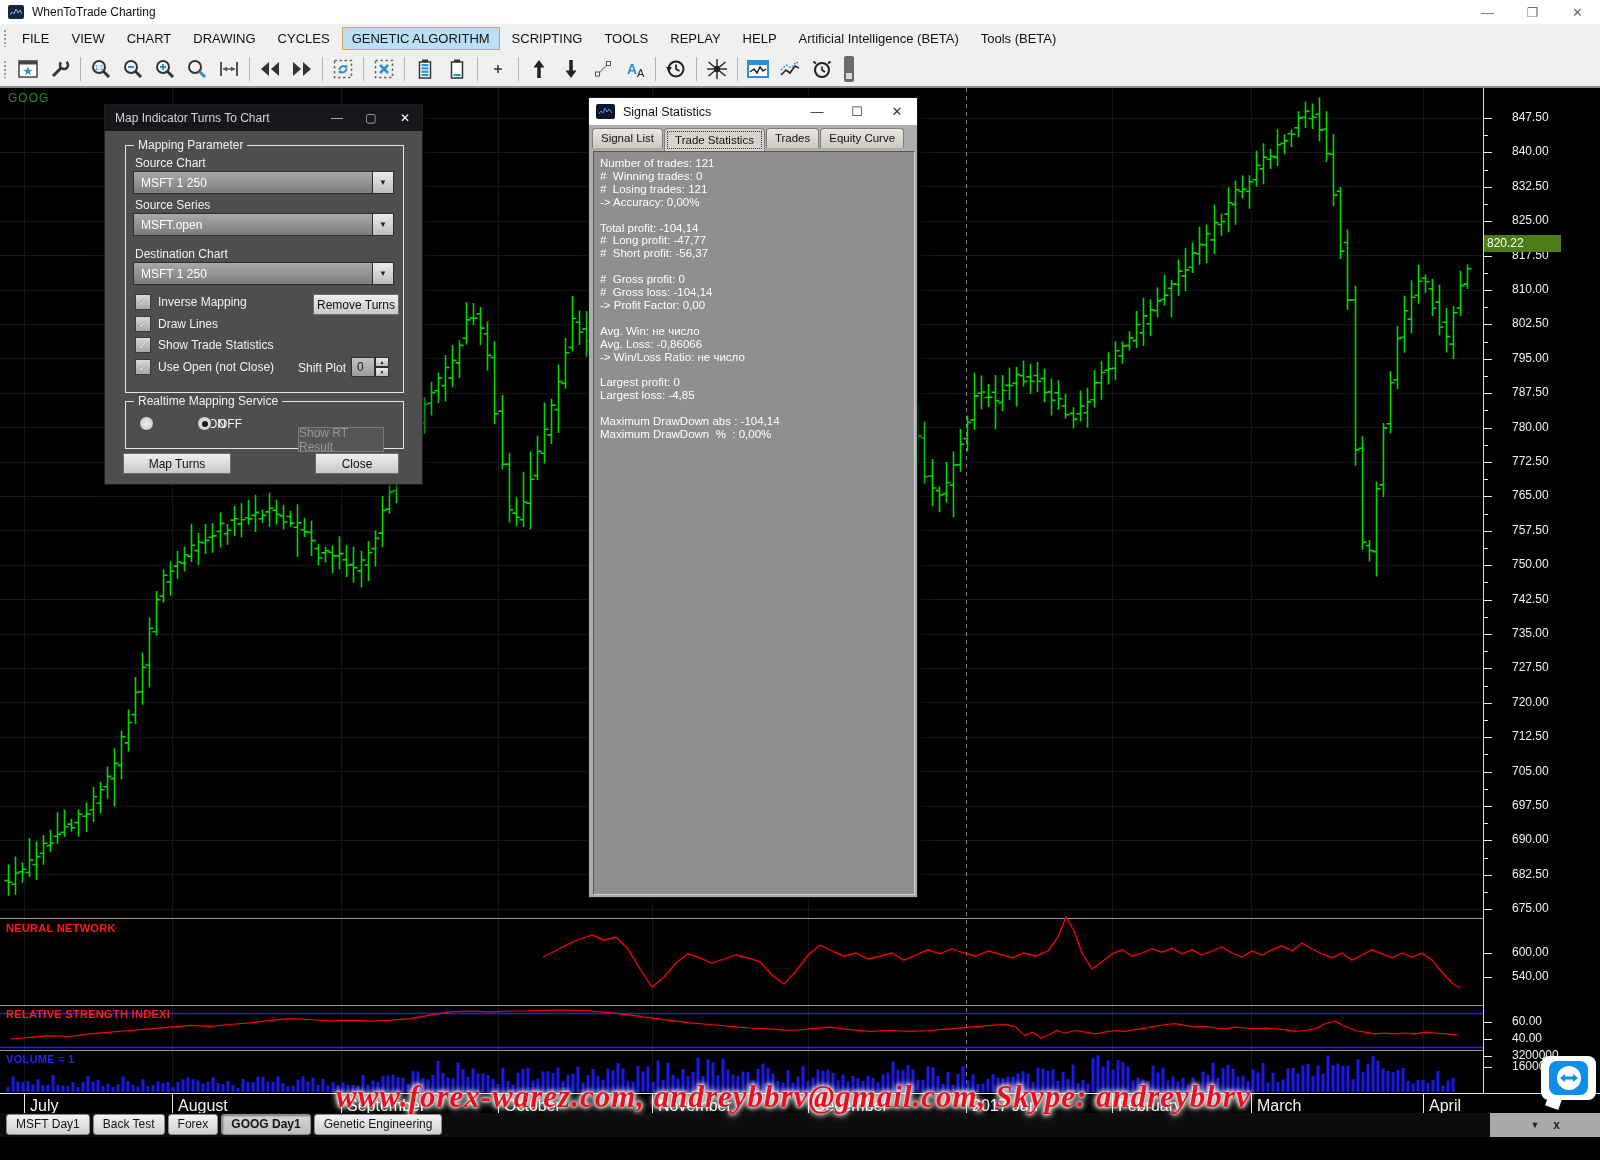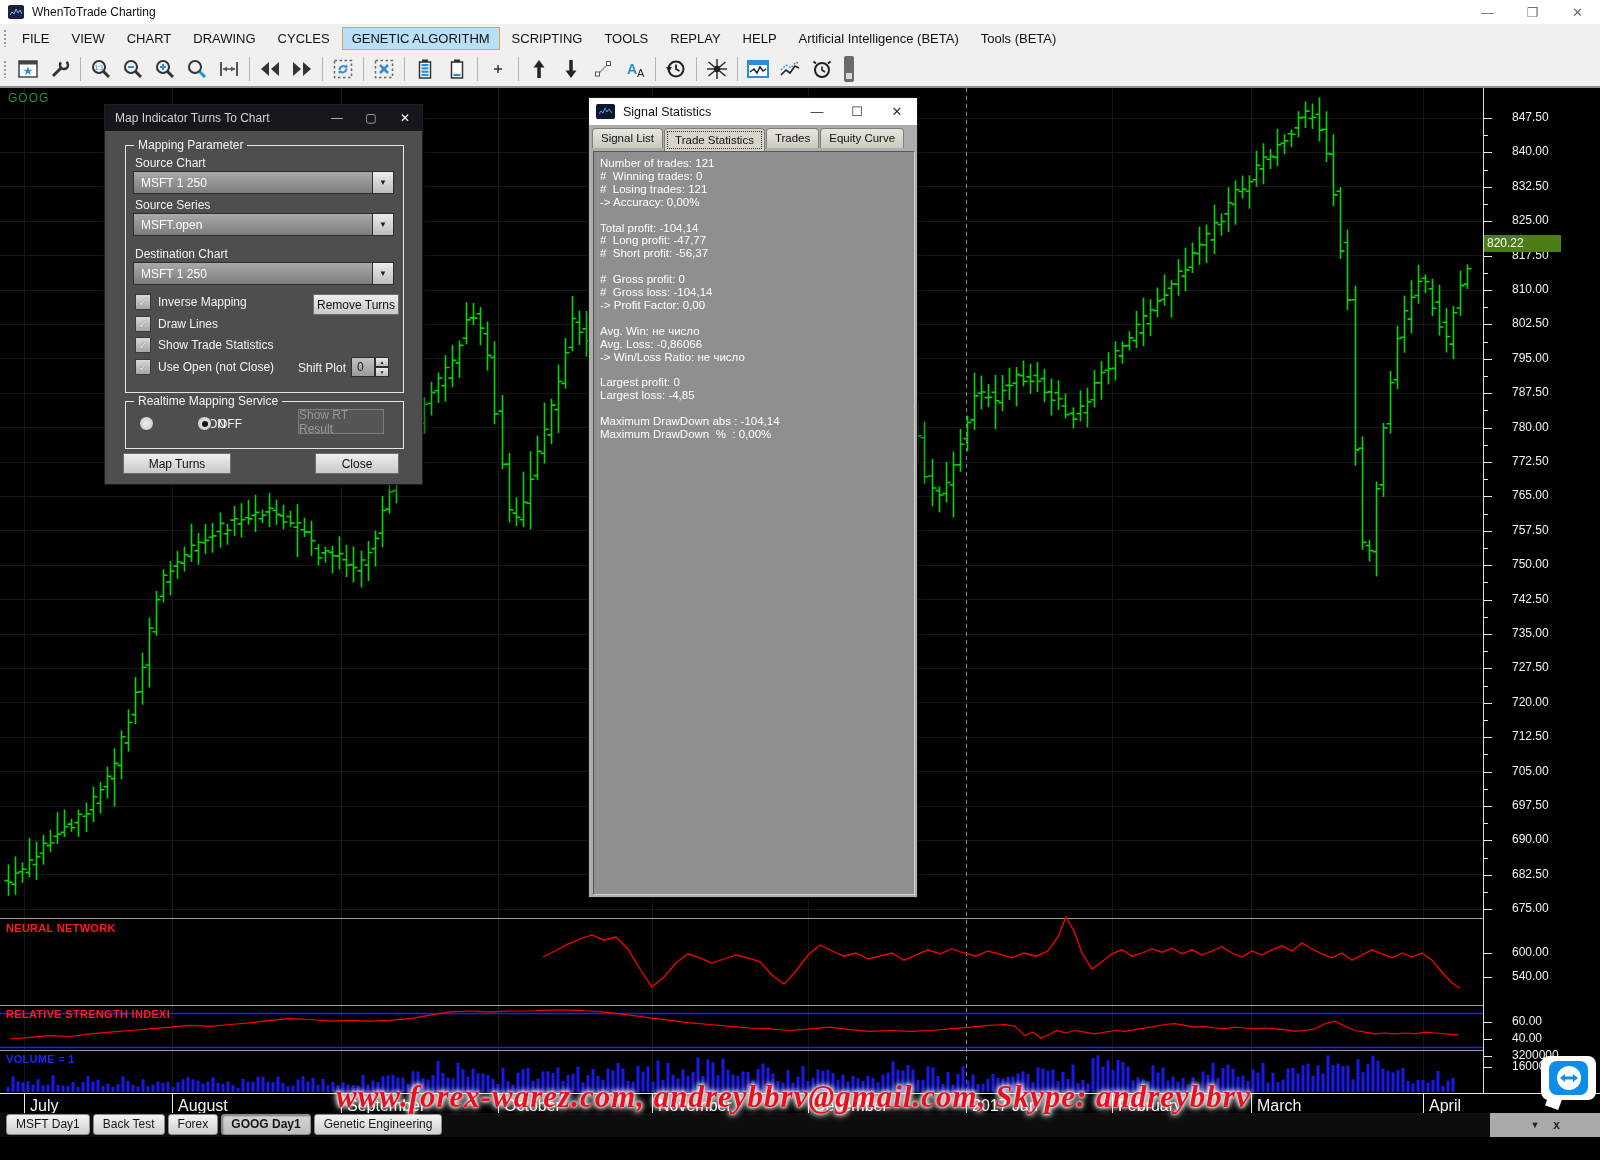--- a/index.html
+++ b/index.html
@@ -99,21 +99,21 @@
   .combo .cbtn{margin-left:auto;width:21px;height:100%;background:linear-gradient(#ececec,#bcbcbc);
     border-left:1px solid #2e2e2e;display:flex;align-items:center;justify-content:center;
     font-size:8px;color:#222;box-sizing:border-box;}
   .chk-row{position:absolute;display:flex;align-items:center;}
   .chk{width:14px;height:14px;background:linear-gradient(#d9d9d9,#a6a6a6);border:1px solid #3a3a3a;
     display:flex;align-items:center;justify-content:center;font-size:11px;color:#fafafa;
     text-shadow:0 0 1px #333;}
   .chk-lbl{margin-left:7px;color:#f2f2f2;font-size:12px;}
   .mbtn{position:absolute;background:linear-gradient(#efefef,#c8c8c8);border:1px solid #6d6d6d;
     color:#111;font-size:12px;display:flex;align-items:center;justify-content:center;box-sizing:border-box;}
-  .mbtn.disabled{background:#565656;color:#989898;border-color:#7c7c7c;}
+  .mbtn.disabled{background:#565656;color:#989898;border-color:#7c7c7c;margin-top:18px;}
   .spinner{position:absolute;display:flex;}
   .spin-field{width:24px;height:20px;background:linear-gradient(#c2c2c2,#9b9b9b);border:1px solid #2e2e2e;
     color:#1a1a1a;font-size:12px;display:flex;align-items:center;padding-left:5px;box-sizing:border-box;}
   .spin-btns{display:flex;flex-direction:column;width:14px;height:20px;}
   .spin-b{flex:1;background:linear-gradient(#ececec,#bcbcbc);border:1px solid #2e2e2e;font-size:5px;
     color:#222;display:flex;align-items:center;justify-content:center;box-sizing:border-box;}
   .radio-row{position:absolute;display:flex;align-items:center;}
   .radio{width:13px;height:13px;border-radius:50%;background:radial-gradient(#efefef,#c2c2c2);
     border:1px solid #4a4a4a;display:flex;align-items:center;justify-content:center;}
   .radio .dot{width:6px;height:6px;border-radius:50%;background:#151515;}

